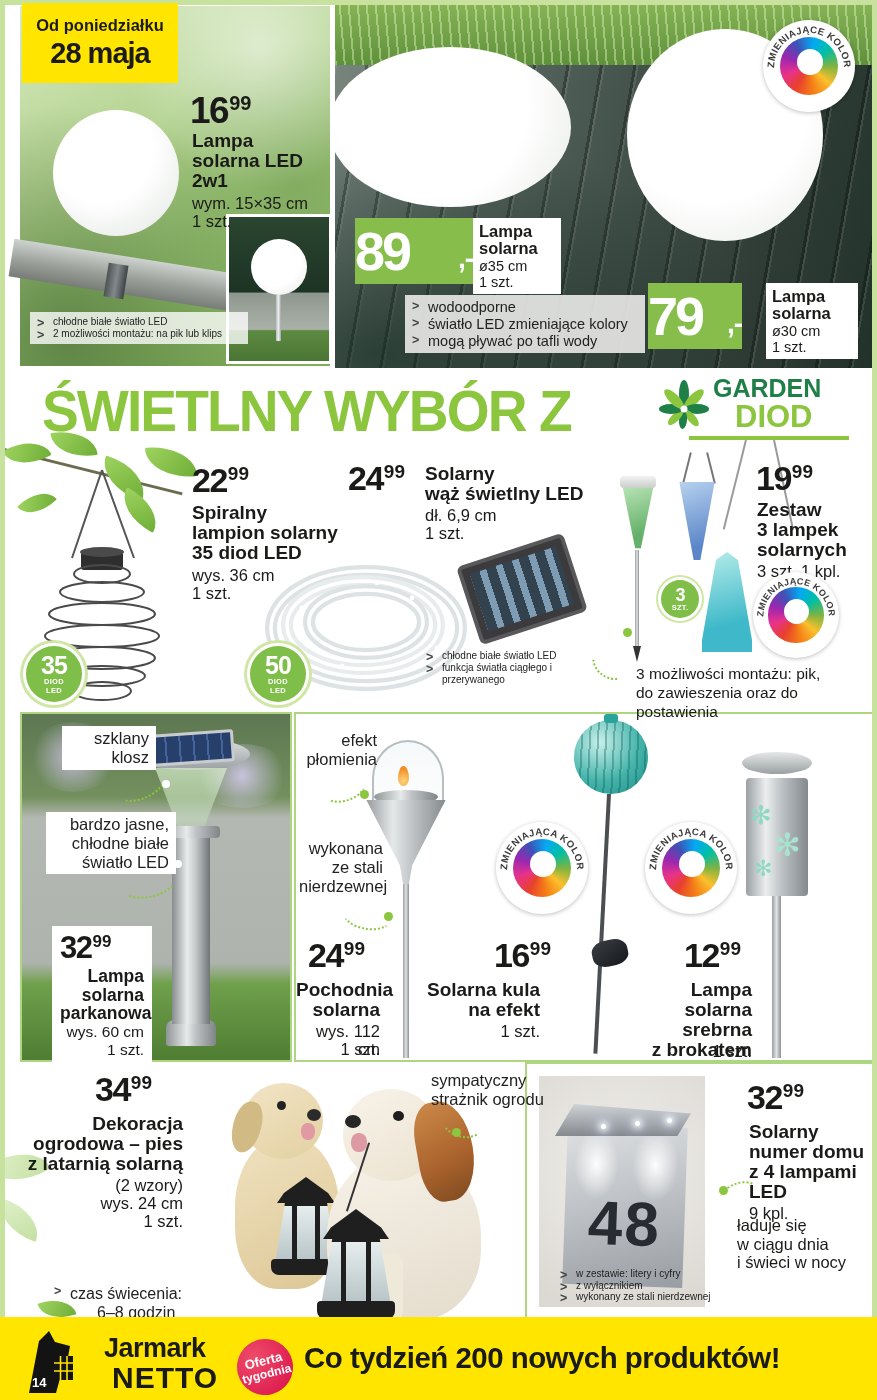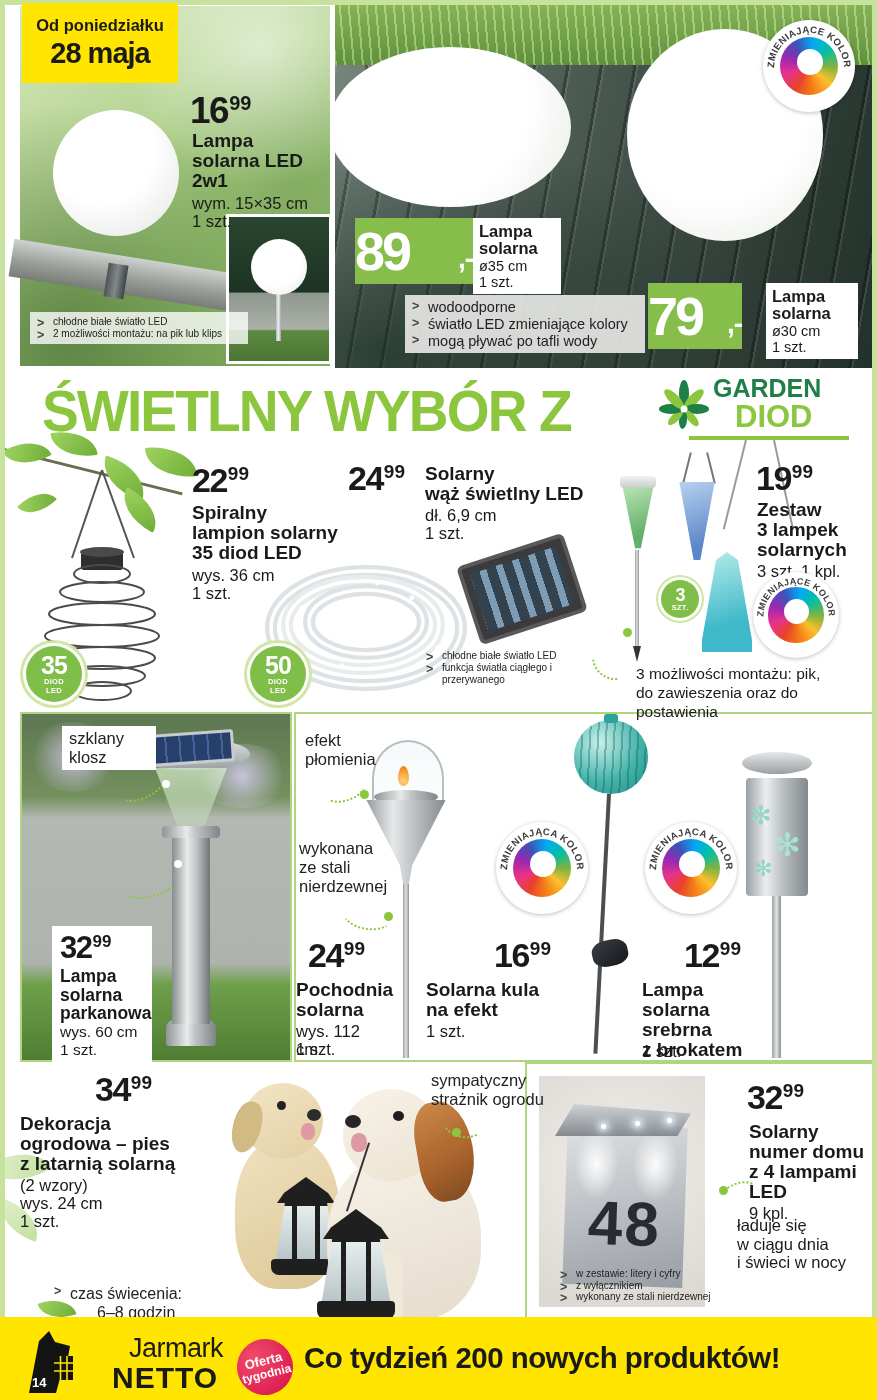--- a/index.html
+++ b/index.html
@@ -1,19 +1,19 @@
 <!DOCTYPE html>
 <html><head>
 <meta charset="utf-8">
 <style>
   html,body{margin:0;padding:0;background:#fff}
   .page{position:relative;width:877px;height:1400px;overflow:hidden;background:#fff;
         font-family:"Liberation Sans","DejaVu Sans",sans-serif;color:#1a1a18}
   .abs{position:absolute}
-  .tr{text-align:left}
+  .tr{text-align:right}
   .frame{position:absolute;inset:0;border:5px solid #c7e29c;pointer-events:none;z-index:7}
   
   .price{display:flex;align-items:flex-start;font-weight:900;letter-spacing:-1.5px;line-height:1;color:#1a1a18;z-index:3}
   .price .m{font-size:34px}.price .c{font-size:19px;margin-top:1px;margin-left:1px;letter-spacing:0}
   .price-lg .m{font-size:37px}.price-lg .c{font-size:20px}
   .gprice{background:#86bd4b;color:#fff;display:flex;align-items:center;justify-content:space-between;font-weight:900;z-index:3}
   .gprice .m{font-size:54px;letter-spacing:-3px;line-height:1}
   .gprice .s{font-size:28px;margin-top:16px;letter-spacing:-1px}
   .glabel{background:#fff;padding:5px 6px;z-index:3}
   .glabel .n{font-weight:700;font-size:16.5px;line-height:1.05}
@@ -325,20 +325,25 @@
     <div class="abs pole" style="left:150px;top:124px;width:38px;height:186px;
          background:linear-gradient(90deg,#878c8e,#e9eceb 40%,#c5c9ca 62%,#6f7476)"></div>
     <div class="abs metal-v" style="left:144px;top:306px;width:50px;height:26px;border-radius:8px 8px 3px 3px"></div>
 
     <div class="abs callout tr" style="left:40px;top:12px;width:80px">
       <div>szklany</div>
       <div>klosz</div>
     </div>
     <div class="abs arc" style="left:88px;top:48px;width:54px;height:34px;transform:rotate(-24deg)"></div>
     <div class="abs wdot" style="left:140px;top:66px"></div>
+    <div class="abs callout tr" style="left:24px;top:98px;width:116px">
+      <div>bardzo jasne,</div>
+      <div>chłodne białe</div>
+      <div>światło LED</div>
+    </div>
     <div class="abs arc" style="left:96px;top:150px;width:56px;height:30px;transform:rotate(-12deg)"></div>
     <div class="abs wdot" style="left:152px;top:146px"></div>
 
     <div class="abs" style="left:30px;top:212px;width:84px;background:#fff;padding:6px 8px">
       <div class="price">
         <span class="m" style="font-size:31px">32</span>
           <span class="c" style="font-size:17px">99</span>
       </div>
       <div class="pname tr" style="font-size:17.5px;line-height:18.5px;margin-top:4px">
         <div>Lampa</div>
@@ -545,21 +550,21 @@
     </div>
   </div>
 
   <div class="abs footer-bar" style="left:0;top:1317px;width:877px;height:83px">
     <svg class="abs" style="left:25px;top:12px" width="56" height="66" viewBox="0 0 56 66">
       <path d="M4,64 L14,12 L24,2 L30,13 L45,17 L43,28 L35,28 L37,42 L31,64 Z" fill="#131313"></path>
       <rect x="29" y="27" width="19" height="24" fill="#131313"></rect>
       <path d="M29,34 h19 M29,42 h19 M35.5,27 v24 M42,27 v24" stroke="#ffe500" stroke-width="1.6"></path>
     </svg>
     <div class="abs" style="left:32px;top:58px;color:#fff;font-size:13px;font-weight:900">14</div>
-    <div class="abs" style="left:129px;top:16px;font-size:27px;font-weight:400;letter-spacing:-.5px">Jarmark</div>
+    <div class="abs" style="left:104px;top:16px;font-size:27px;font-weight:700;letter-spacing:-.5px">Jarmark</div>
     <div class="abs" style="left:112px;top:44px;font-size:30px;font-weight:900;letter-spacing:1px">NETTO</div>
     <div class="abs" style="left:237px;top:22px;width:56px;height:56px;border-radius:50%;
          background:radial-gradient(circle at 35% 30%,#ef4c6a,#d90f4a);transform:rotate(-14deg);display:flex;flex-direction:column;
          align-items:center;justify-content:center;color:#fff;font-weight:900;line-height:1.05">
       <div style="font-size:13px">Oferta</div>
       <div style="font-size:12px">tygodnia</div>
     </div>
     <div class="abs" style="left:304px;top:24px;font-size:30px;font-weight:900;letter-spacing:-.5px;white-space:nowrap;transform:scaleX(.98);transform-origin:left">Co tydzień 200 nowych produktów!</div>
   </div>
 </div>

